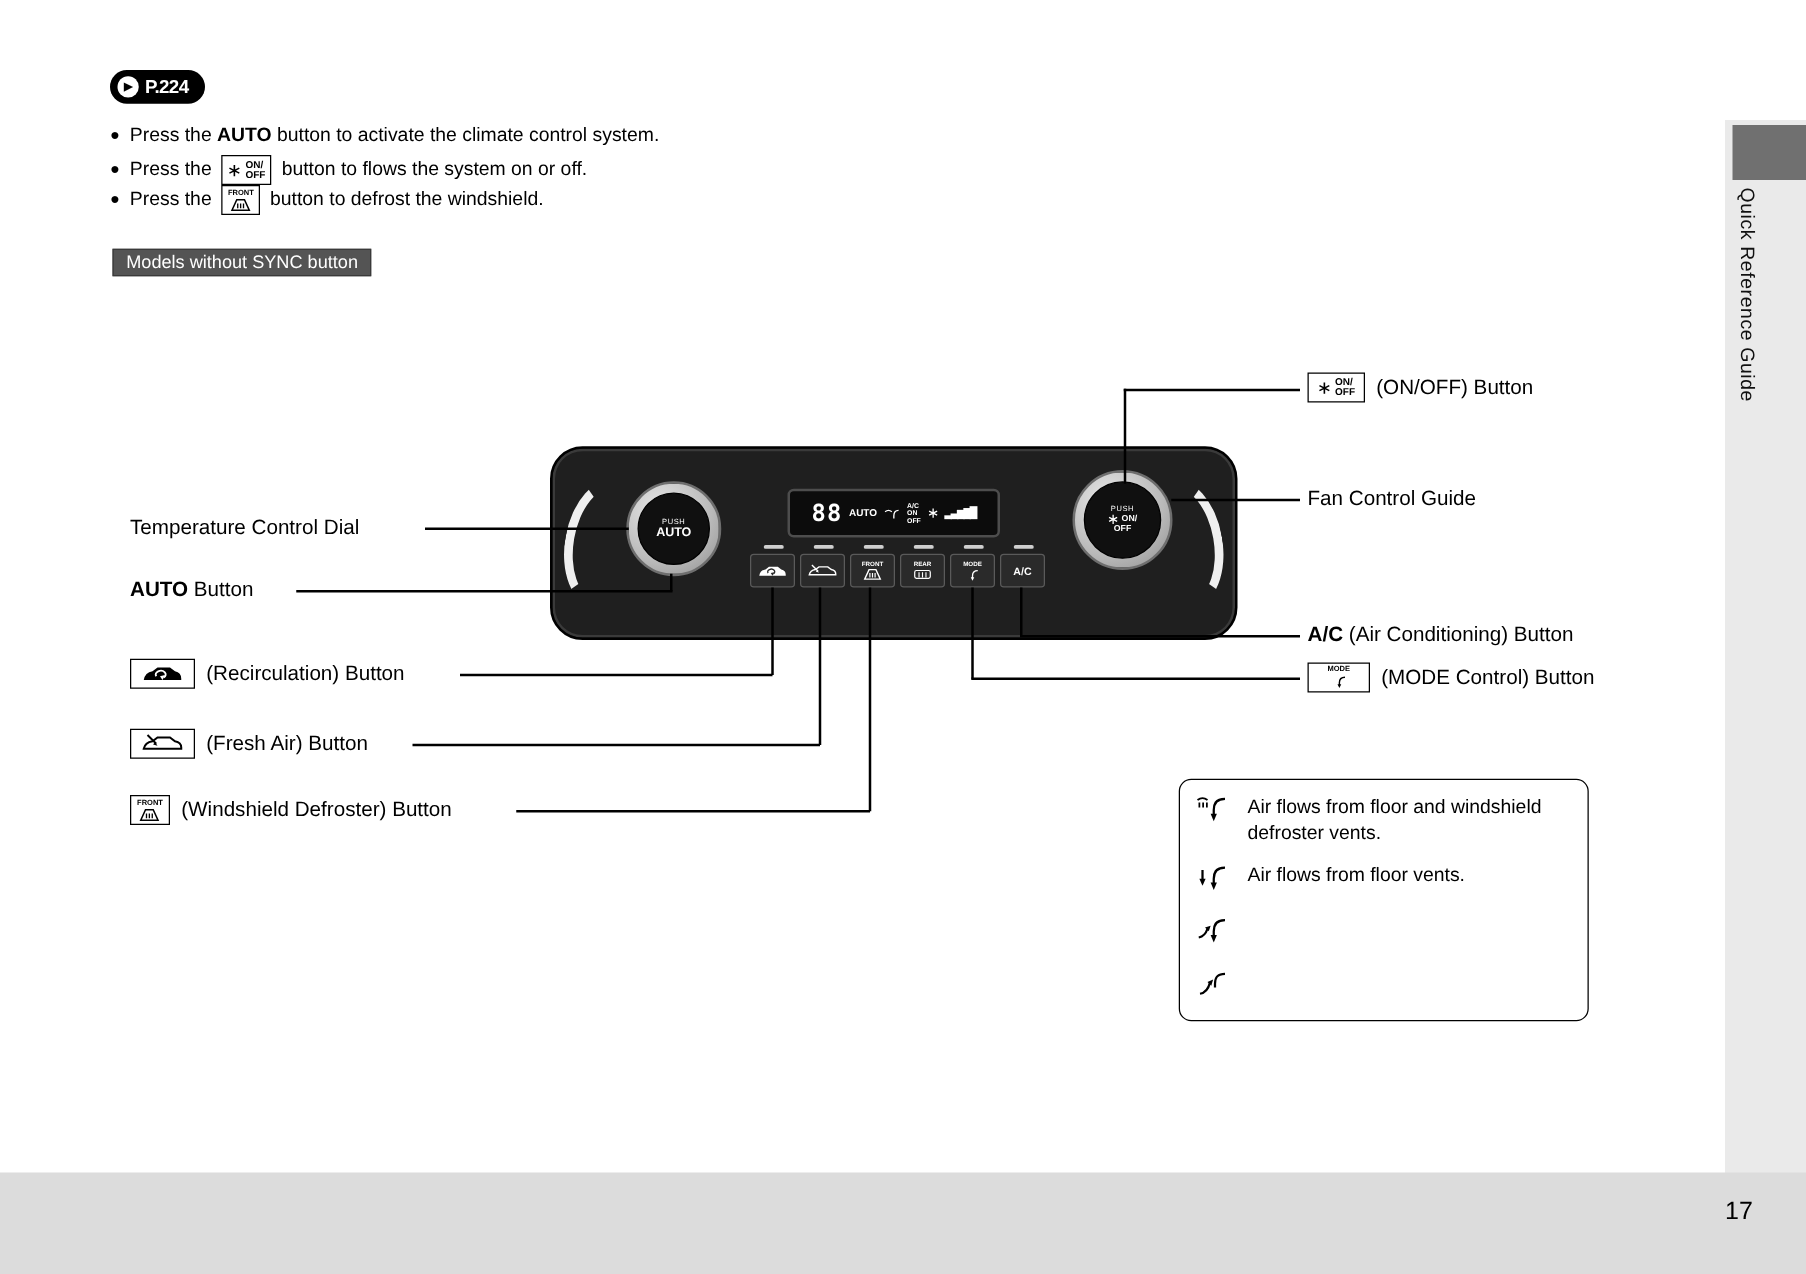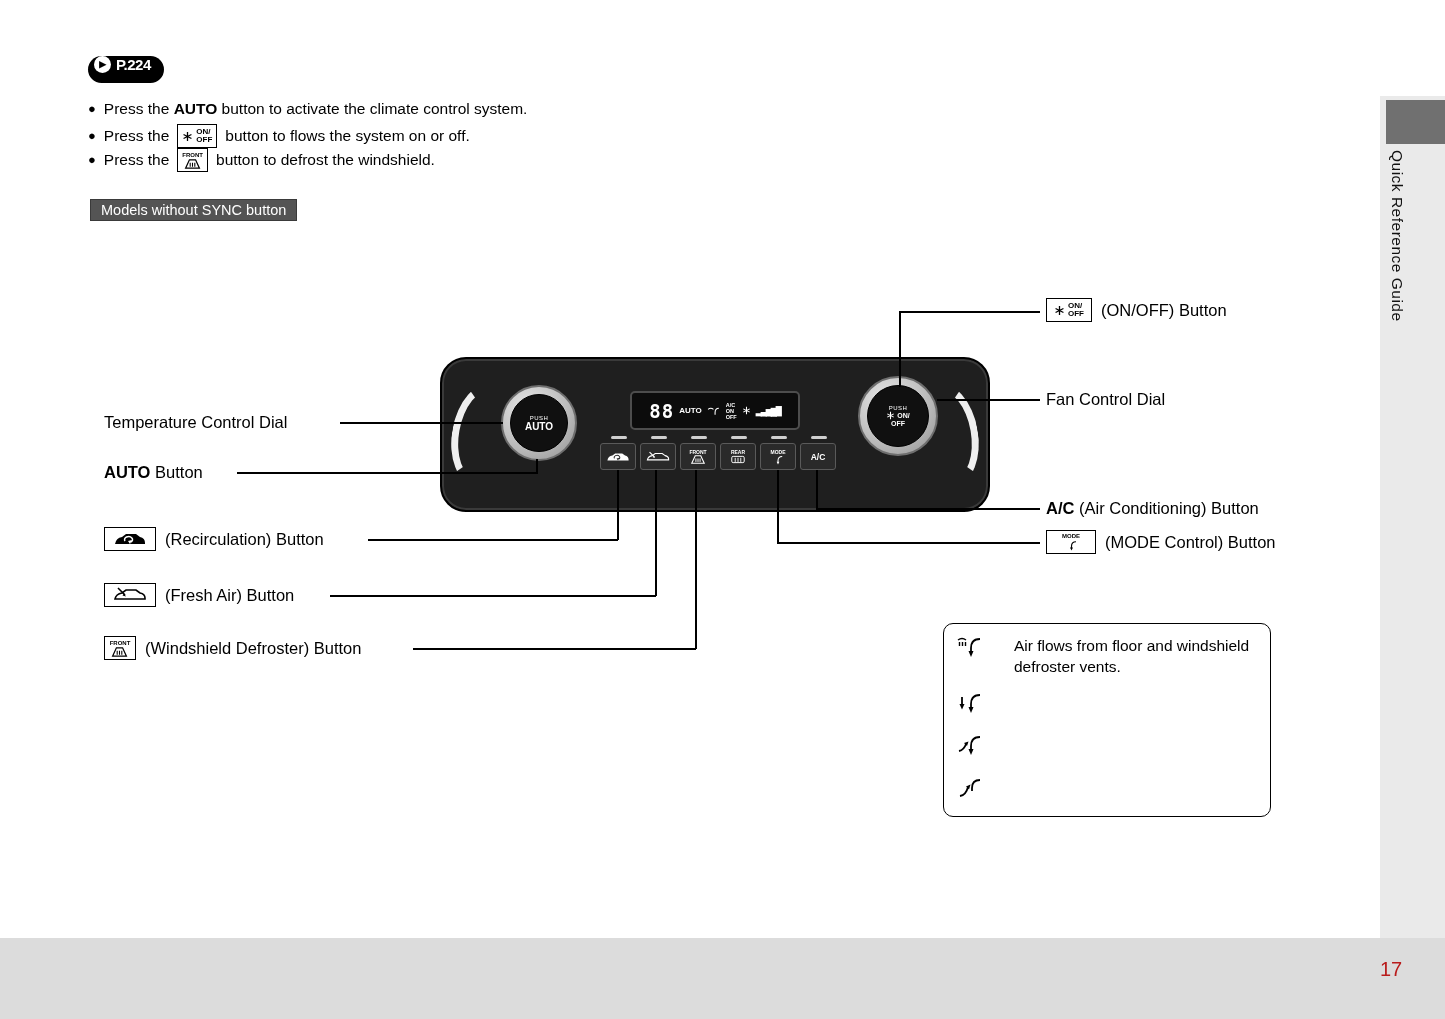--- a/index.html
+++ b/index.html
@@ -5,25 +5,25 @@
   *{margin:0;padding:0;box-sizing:border-box}
   html,body{width:1445px;height:1019px}
   body{position:relative;background:#fff;font-family:"Liberation Sans",sans-serif;color:#000;overflow:hidden}
   .abs{position:absolute}
 
   
   .side-strip{left:1380px;top:96px;width:65px;height:923px;background:#eaeaea}
   .side-tab{left:1386px;top:100px;width:59px;height:44px;background:#707070}
   .side-text{left:1388px;top:150px;writing-mode:vertical-rl;font-size:15.5px;letter-spacing:.5px;color:#111}
   .footer{left:0;top:938px;width:1445px;height:81px;background:#dcdcdc}
-  .pagenum{left:1380px;top:958px;font-size:20px;color:#b91c1c}
+  .pagenum{left:1380px;top:958px;font-size:20px;color:#000000}
 
   
   .title{left:88px;top:56px;font-size:31px;font-weight:700;letter-spacing:-.5px;display:flex;align-items:center;gap:12px}
-  .badge{display:inline-flex;gap:5px;background:#000;color:#fff;border-radius:15px;height:27px;padding:0 13px 0 6px;font-size:15px;font-weight:700}
+  .badge{display:inline-flex;align-items:center;gap:5px;background:#000;color:#fff;border-radius:15px;height:27px;padding:0 13px 0 6px;font-size:15px;font-weight:700}
   .badge .arr{width:17px;height:17px;border-radius:50%;background:#fff;display:inline-flex;align-items:center;justify-content:center}
   .badge .arr::before{content:"▶";color:#000;font-size:9px;line-height:1}
 
   
   .bullet{display:flex;align-items:center;gap:8px;font-size:15.5px}
   .dot::before{content:"●";font-size:13px;position:relative;top:-1px}
   .ibox{display:inline-flex;align-items:center;justify-content:center;gap:3px;border:1.2px solid #000;background:#fff;padding:1px 4px;height:24px}
   .onoff-col{display:flex;flex-direction:column;font-size:8px;font-weight:700;line-height:8px}
   .front-col{display:flex;flex-direction:column;align-items:center;font-size:6px;font-weight:700;line-height:7px}
 
@@ -51,21 +51,21 @@
   .disp-auto{font-size:8px;font-weight:700}
   .disp-acol{display:flex;flex-direction:column;font-size:5.5px;font-weight:700;line-height:6px}
   .disp-bars{font-family:"DejaVu Sans Mono",monospace;font-size:10px;letter-spacing:-1px}
   .pbtn{position:absolute;top:84px;width:36px;height:27px;background:#2a2a2a;border:1px solid #5a5a5a;border-radius:3px;display:flex;flex-direction:column;align-items:center;justify-content:center;color:#fff}
   .pbtn::before{content:"";position:absolute;top:-8px;left:10px;width:16px;height:3px;background:#cfcfcf;border-radius:2px}
   .pbtn .bl{font-size:5px;font-weight:700;line-height:6px}
   .pbtn .ac{font-size:8.5px;font-weight:700}
 
   
   .airbox{left:943px;top:623px;width:328px;height:194px;border:1.6px solid #000;border-radius:10px;padding:11px 12px;display:flex;flex-direction:column;justify-content:space-between}
-  .airrow{display:flex;gap:24px}
+  .airrow{display:flex;gap:8px}
   .airrow .ic{width:34px;flex:none;padding-top:1px}
   .airrow .tx{font-size:15.5px;line-height:21px;width:244px}
 </style>
 </head>
 <body>
 
 <div class="abs side-strip"></div>
 <div class="abs side-tab"></div>
 <div class="abs side-text">Quick Reference Guide</div>
 
@@ -255,21 +255,21 @@
     <svg width="11" height="11" viewBox="0 0 12 12">
         <path d="M6 1 V11 M1.7 3.8 L10.3 8.2 M1.7 8.2 L10.3 3.8" stroke="#000" stroke-width="1.4" fill="none"></path>
       </svg>
     <span class="onoff-col">
         <span>ON/</span>
         <span>OFF</span>
       </span>
   </span>
   <span class="clabel">(ON/OFF) Button</span>
 </div>
-<div class="abs clabel" style="left:1046px;top:390px">Fan Control Dial</div>
+<div class="abs clabel" style="left:1046px;top:390px">Fan Control Guide</div>
 <div class="abs clabel" style="left:1046px;top:499px"><b>A/C</b><span> (Air Conditioning) Button</span></div>
 <div class="abs iconrow" style="left:1046px;top:530px">
   <span class="ibox" style="width:50px">
     <span class="front-col">
         <span>MODE</span>
       <svg width="15" height="11" viewBox="0 0 20 14">
           <path d="M16 2 C11 2 10 5 10 8 V11" fill="none" stroke="#000" stroke-width="1.5"></path>
           <path d="M8 9.5 L10 13.5 L12 9.5 Z" fill="#000"></path>
         </svg>
     </span>
@@ -290,20 +290,21 @@
   </div>
   <div class="airrow">
     <span class="ic">
       <svg width="30" height="24" viewBox="0 0 30 24">
           <path d="M6 5 V13" stroke="#000" stroke-width="1.8" fill="none"></path>
           <path d="M3.5 12 L6 17.5 L8.5 12 Z" fill="#000"></path>
           <path d="M24 3 C16 3 15 8 15 12 V17" stroke="#000" stroke-width="1.8" fill="none"></path>
           <path d="M12.5 15 L15 21 L17.5 15 Z" fill="#000"></path>
         </svg>
     </span>
+    <span class="tx">Air flows from floor vents.</span>
   </div>
   <div class="airrow">
     <span class="ic">
       <svg width="30" height="24" viewBox="0 0 30 24">
           <path d="M3 17 Q8 16 10 10" stroke="#000" stroke-width="1.8" fill="none"></path>
           <path d="M8 9 L12.5 7.5 L11 12 Z" fill="#000"></path>
           <path d="M24 3 C16 3 15 8 15 12 V17" stroke="#000" stroke-width="1.8" fill="none"></path>
           <path d="M12.5 15 L15 21 L17.5 15 Z" fill="#000"></path>
         </svg>
     </span>

